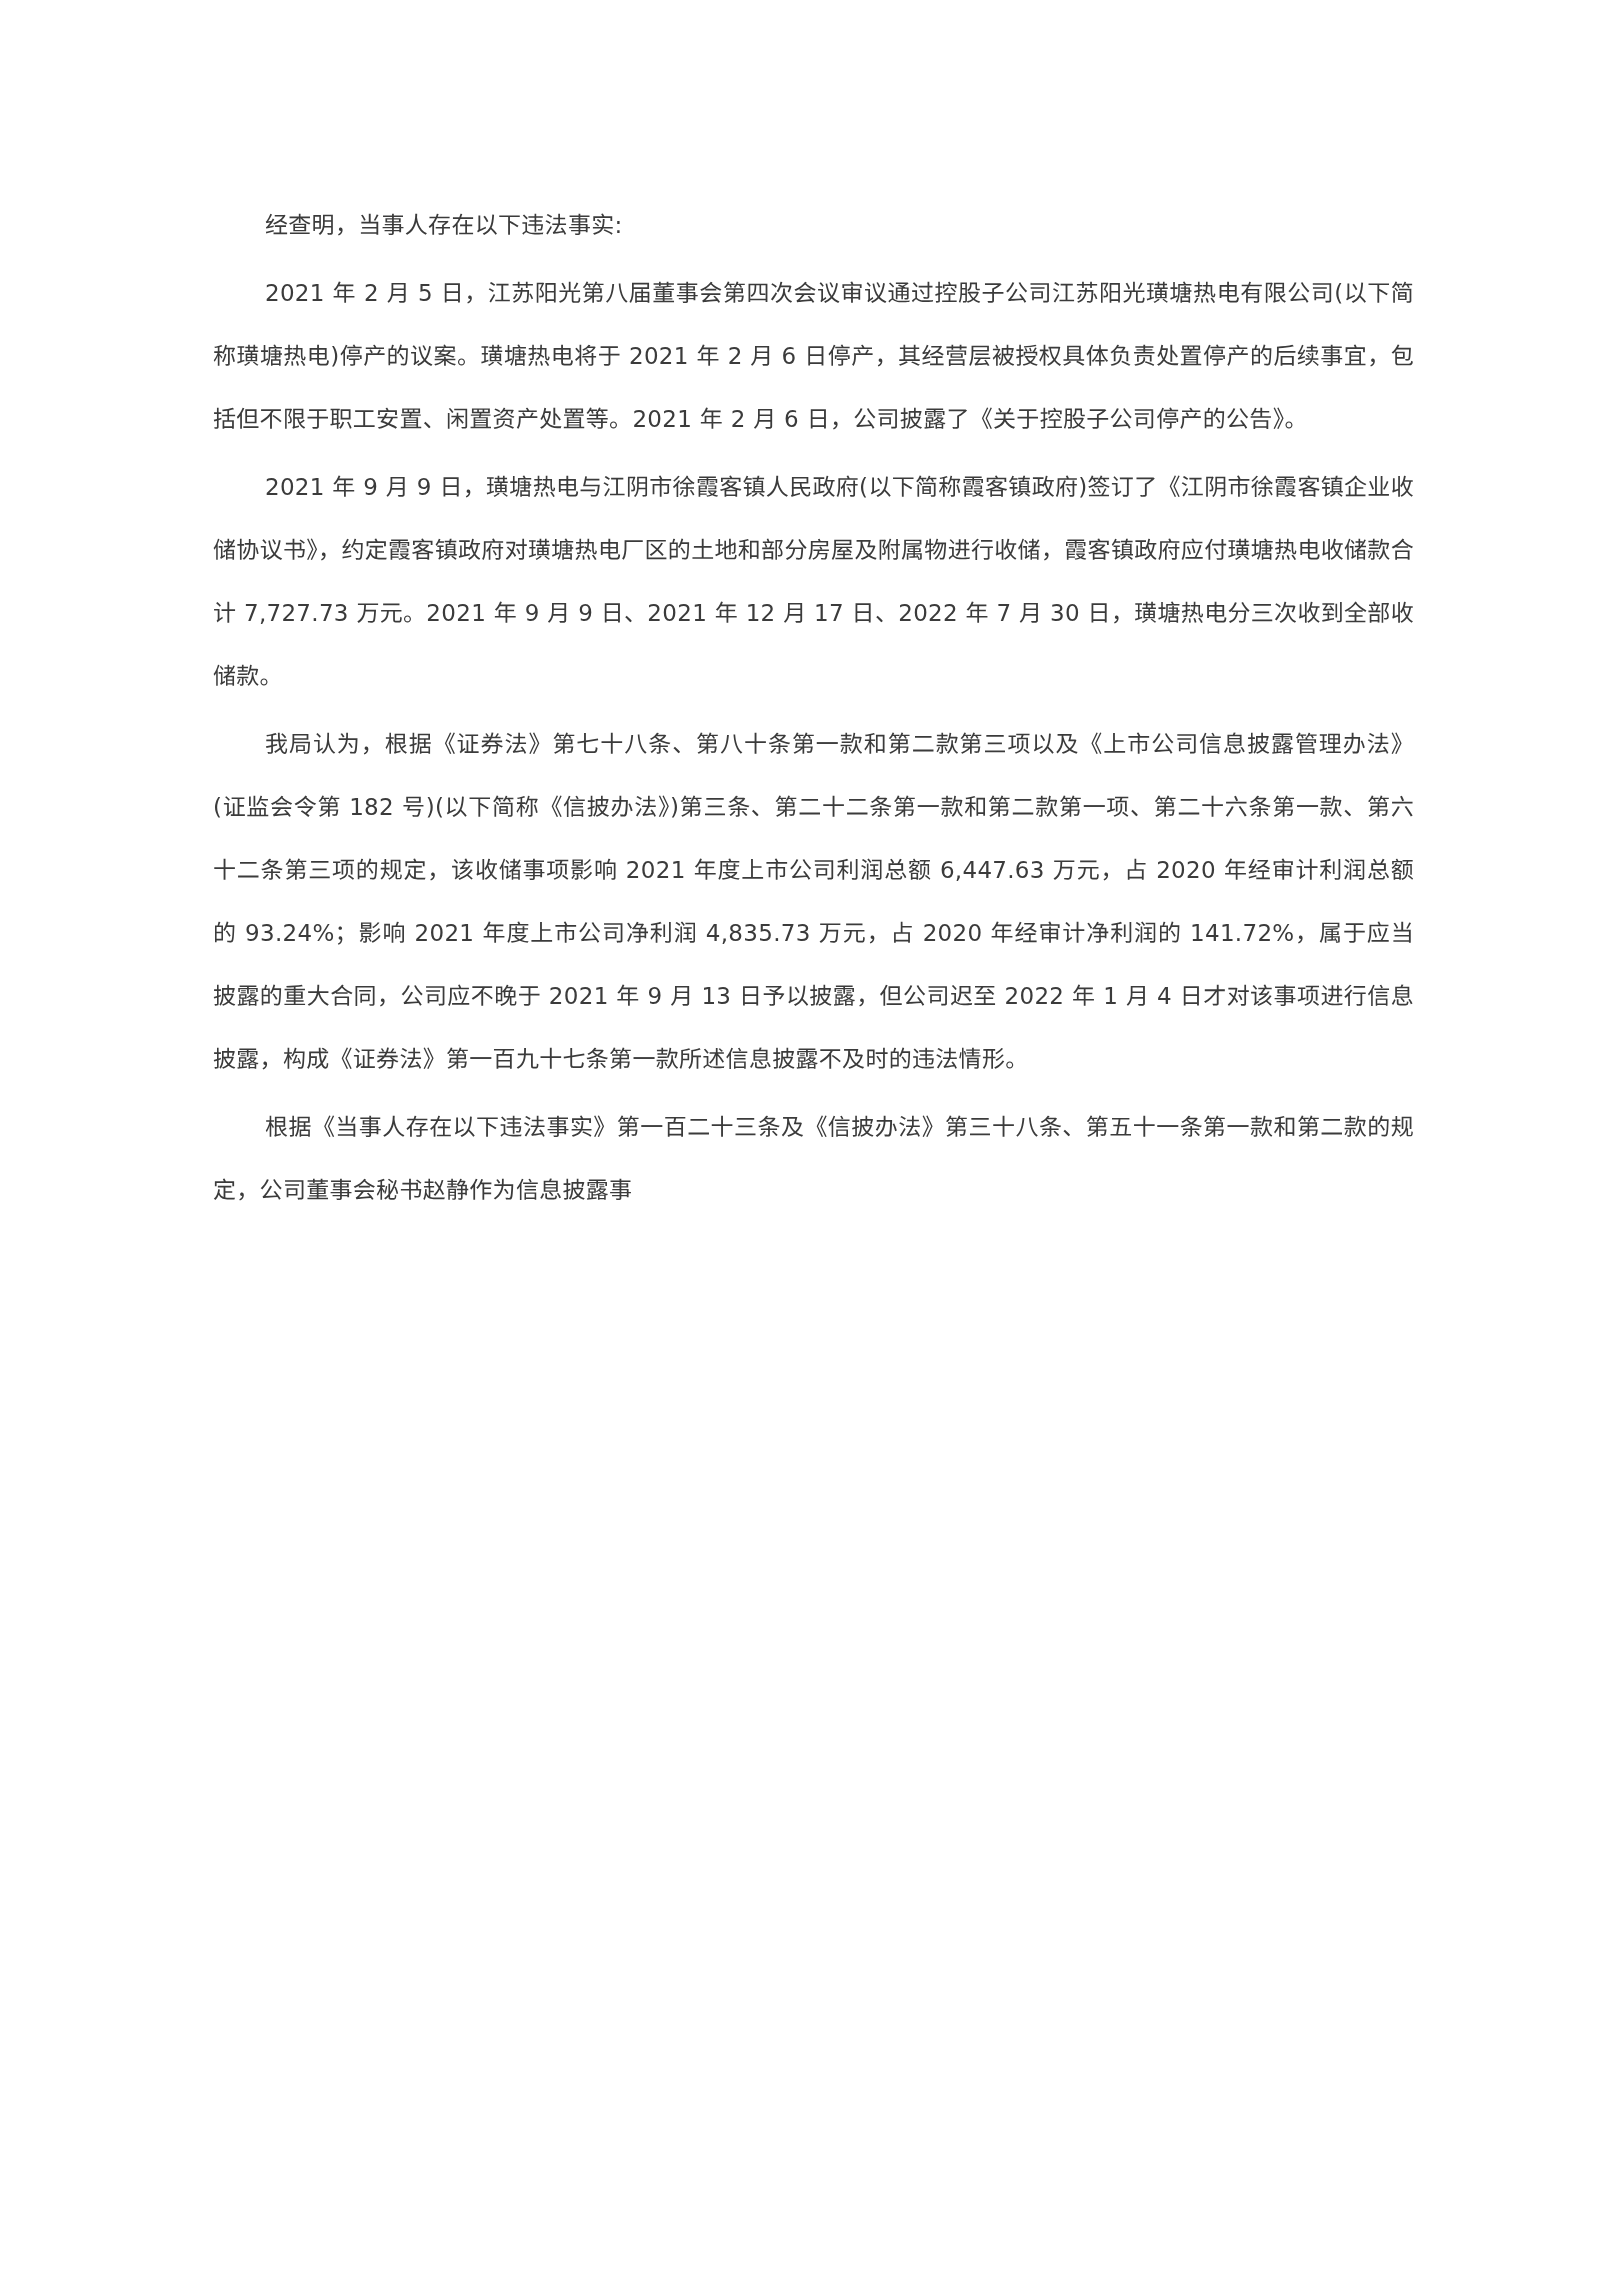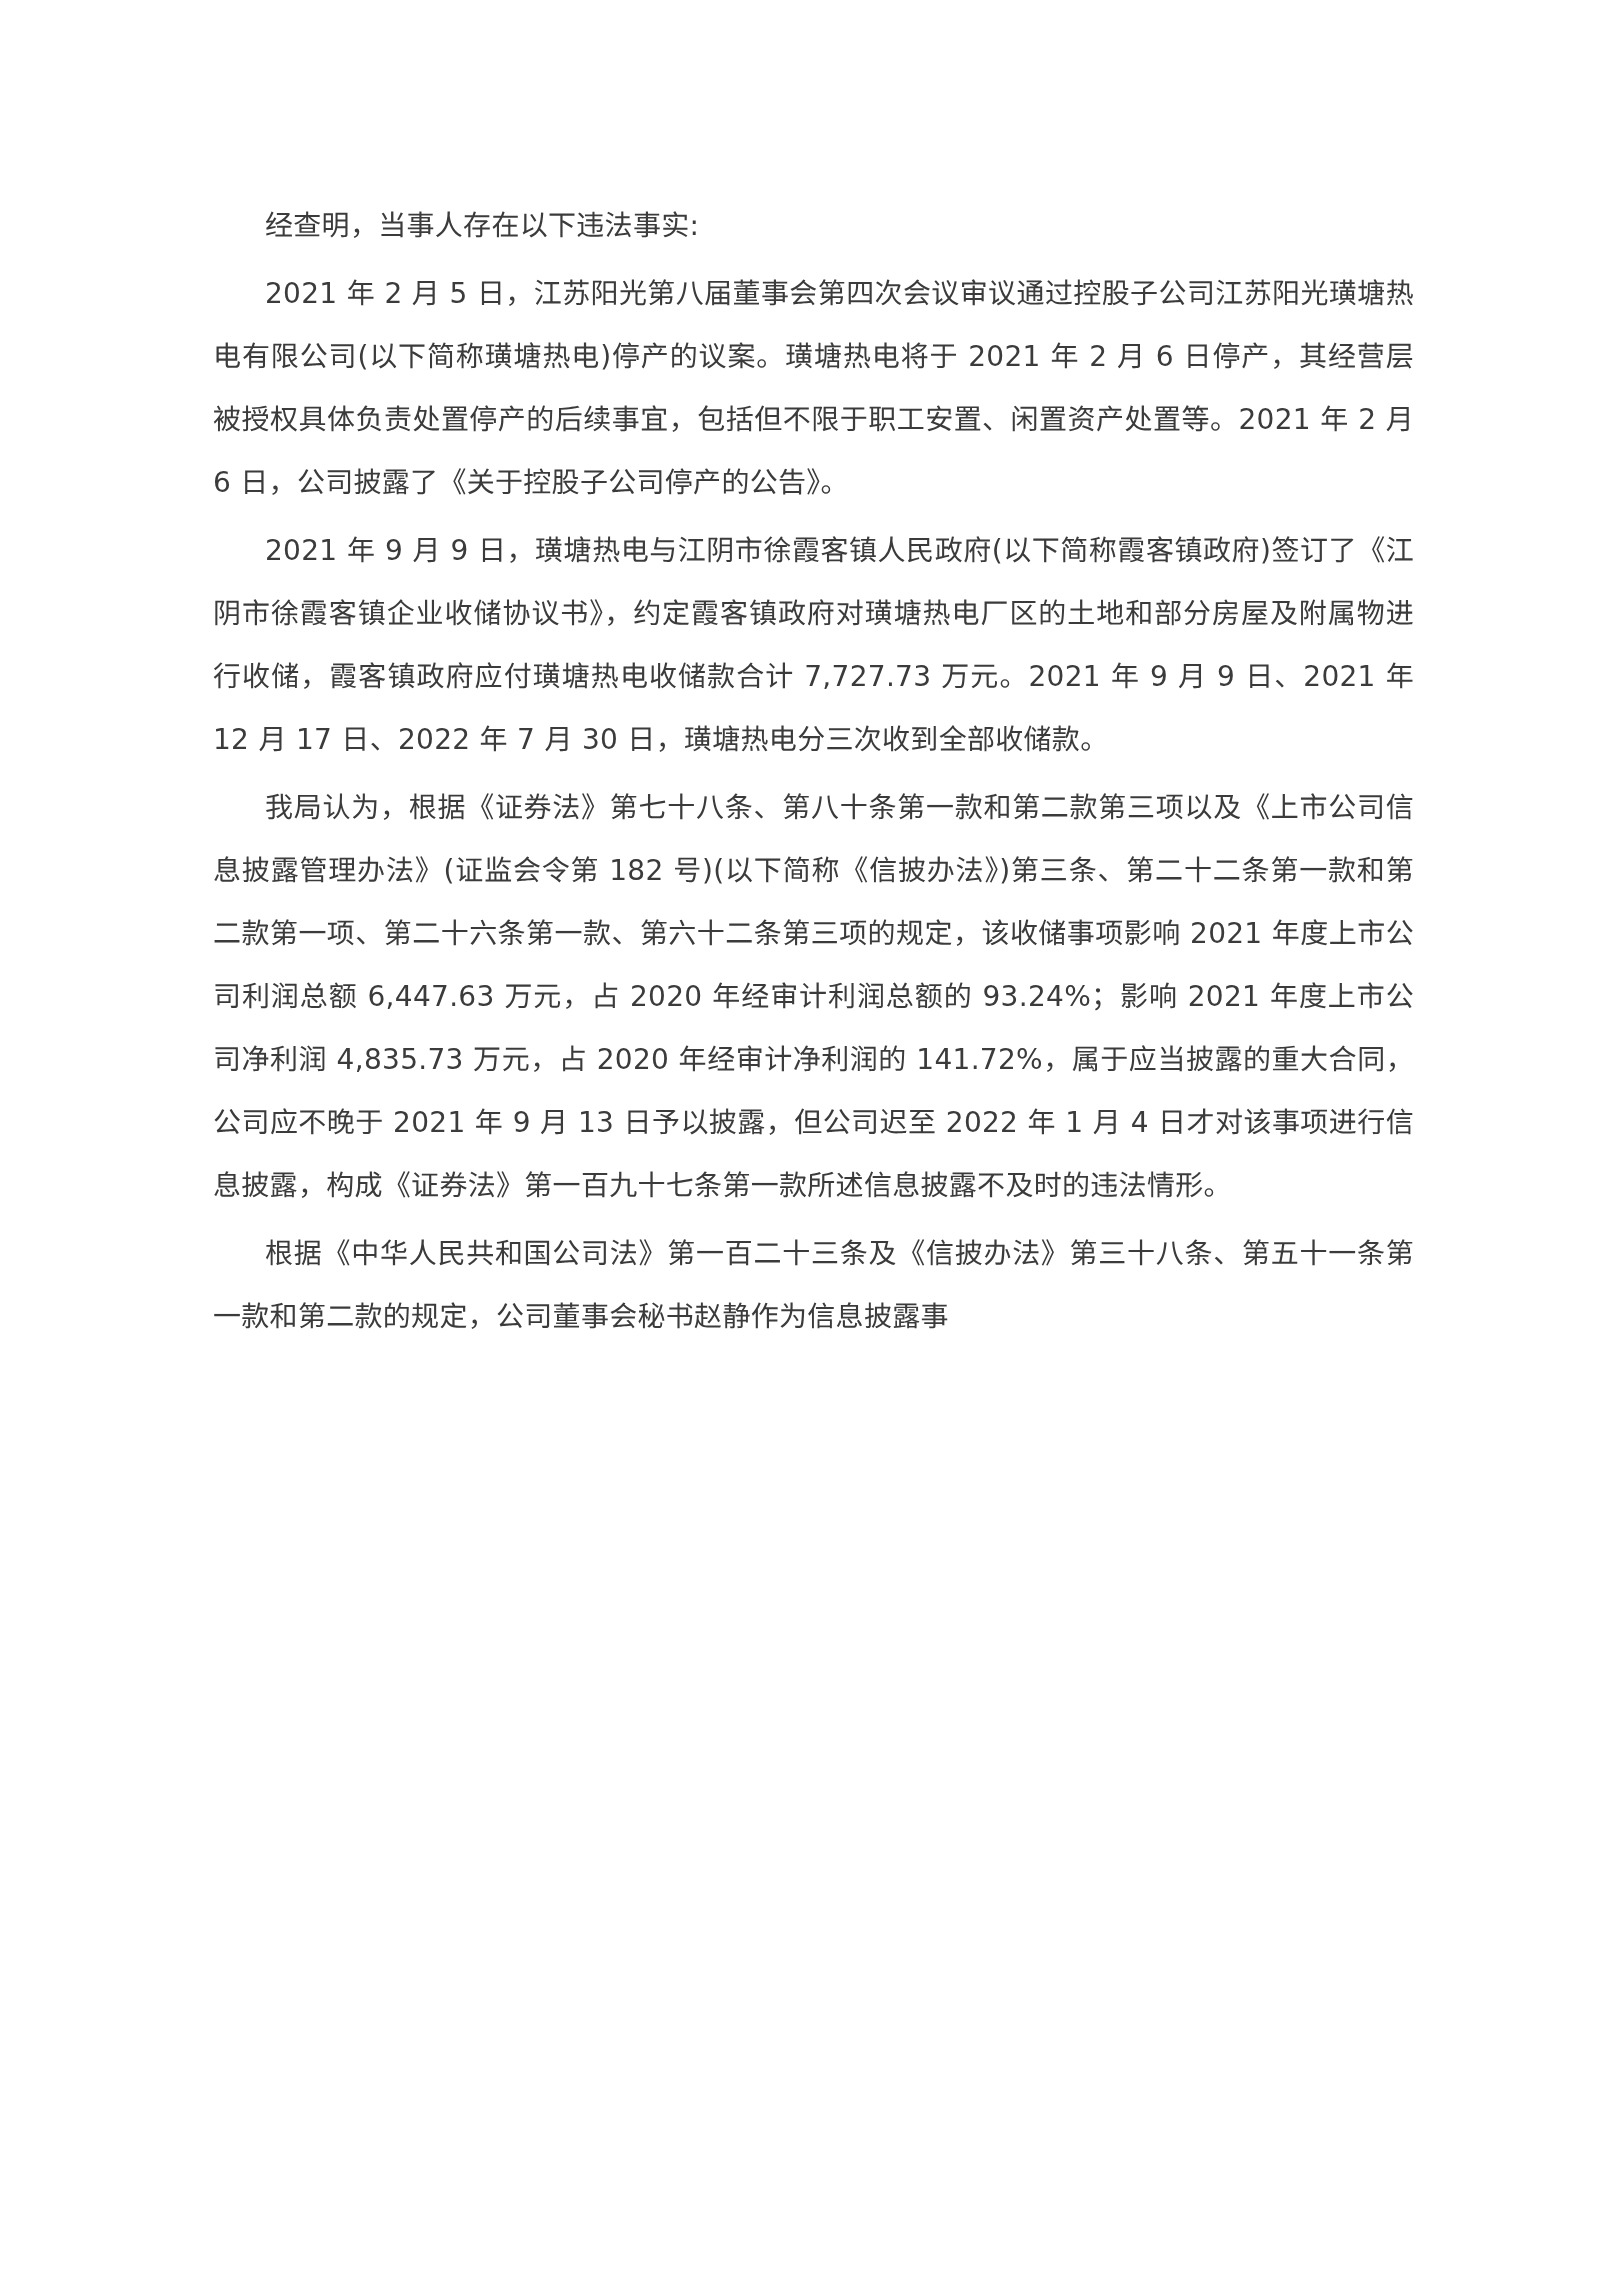--- a/index.html
+++ b/index.html
@@ -16,21 +16,21 @@
     overflow: hidden;
   }
   .doc-body {
     position: absolute;
     left: 213px;
     top: 194px;
     width: 1201px;
   }
   .para {
     font-family: "DejaVu Sans", "Liberation Sans", sans-serif;
-    font-size: 28px;
+    font-size: 23px;
     line-height: 63px;
     color: #3b3b3b;
     text-align: justify;
     text-justify: inter-ideograph;
     letter-spacing: 0.3px;
     margin: 0 0 5px 0;
     text-indent: 52px;
   }
   .para.last {
     margin-bottom: 0;
@@ -38,16 +38,16 @@
 </style>
 </head>
 <body>
 
 <div class="page">
   <div class="doc-body">
     <p class="para">经查明，当事人存在以下违法事实:</p>
     <p class="para">2021 年 2 月 5 日，江苏阳光第八届董事会第四次会议审议通过控股子公司江苏阳光璜塘热电有限公司(以下简称璜塘热电)停产的议案。璜塘热电将于 2021 年 2 月 6 日停产，其经营层被授权具体负责处置停产的后续事宜，包括但不限于职工安置、闲置资产处置等。2021 年 2 月 6 日，公司披露了《关于控股子公司停产的公告》。</p>
     <p class="para">2021 年 9 月 9 日，璜塘热电与江阴市徐霞客镇人民政府(以下简称霞客镇政府)签订了《江阴市徐霞客镇企业收储协议书》，约定霞客镇政府对璜塘热电厂区的土地和部分房屋及附属物进行收储，霞客镇政府应付璜塘热电收储款合计 7,727.73 万元。2021 年 9 月 9 日、2021 年 12 月 17 日、2022 年 7 月 30 日，璜塘热电分三次收到全部收储款。</p>
     <p class="para">我局认为，根据《证券法》第七十八条、第八十条第一款和第二款第三项以及《上市公司信息披露管理办法》(证监会令第 182 号)(以下简称《信披办法》)第三条、第二十二条第一款和第二款第一项、第二十六条第一款、第六十二条第三项的规定，该收储事项影响 2021 年度上市公司利润总额 6,447.63 万元，占 2020 年经审计利润总额的 93.24%；影响 2021 年度上市公司净利润 4,835.73 万元，占 2020 年经审计净利润的 141.72%，属于应当披露的重大合同，公司应不晚于 2021 年 9 月 13 日予以披露，但公司迟至 2022 年 1 月 4 日才对该事项进行信息披露，构成《证券法》第一百九十七条第一款所述信息披露不及时的违法情形。</p>
-    <p class="para last">根据《中华人民共和国公司法》第一百二十三条及《信披办法》第三十八条、第五十一条第一款和第二款的规定，公司董事会秘书赵静作为信息披露事</p>
+    <p class="para last">根据《当事人存在以下违法事实》第一百二十三条及《信披办法》第三十八条、第五十一条第一款和第二款的规定，公司董事会秘书赵静作为信息披露事</p>
   </div>
 </div>
 
 
 </body></html>

